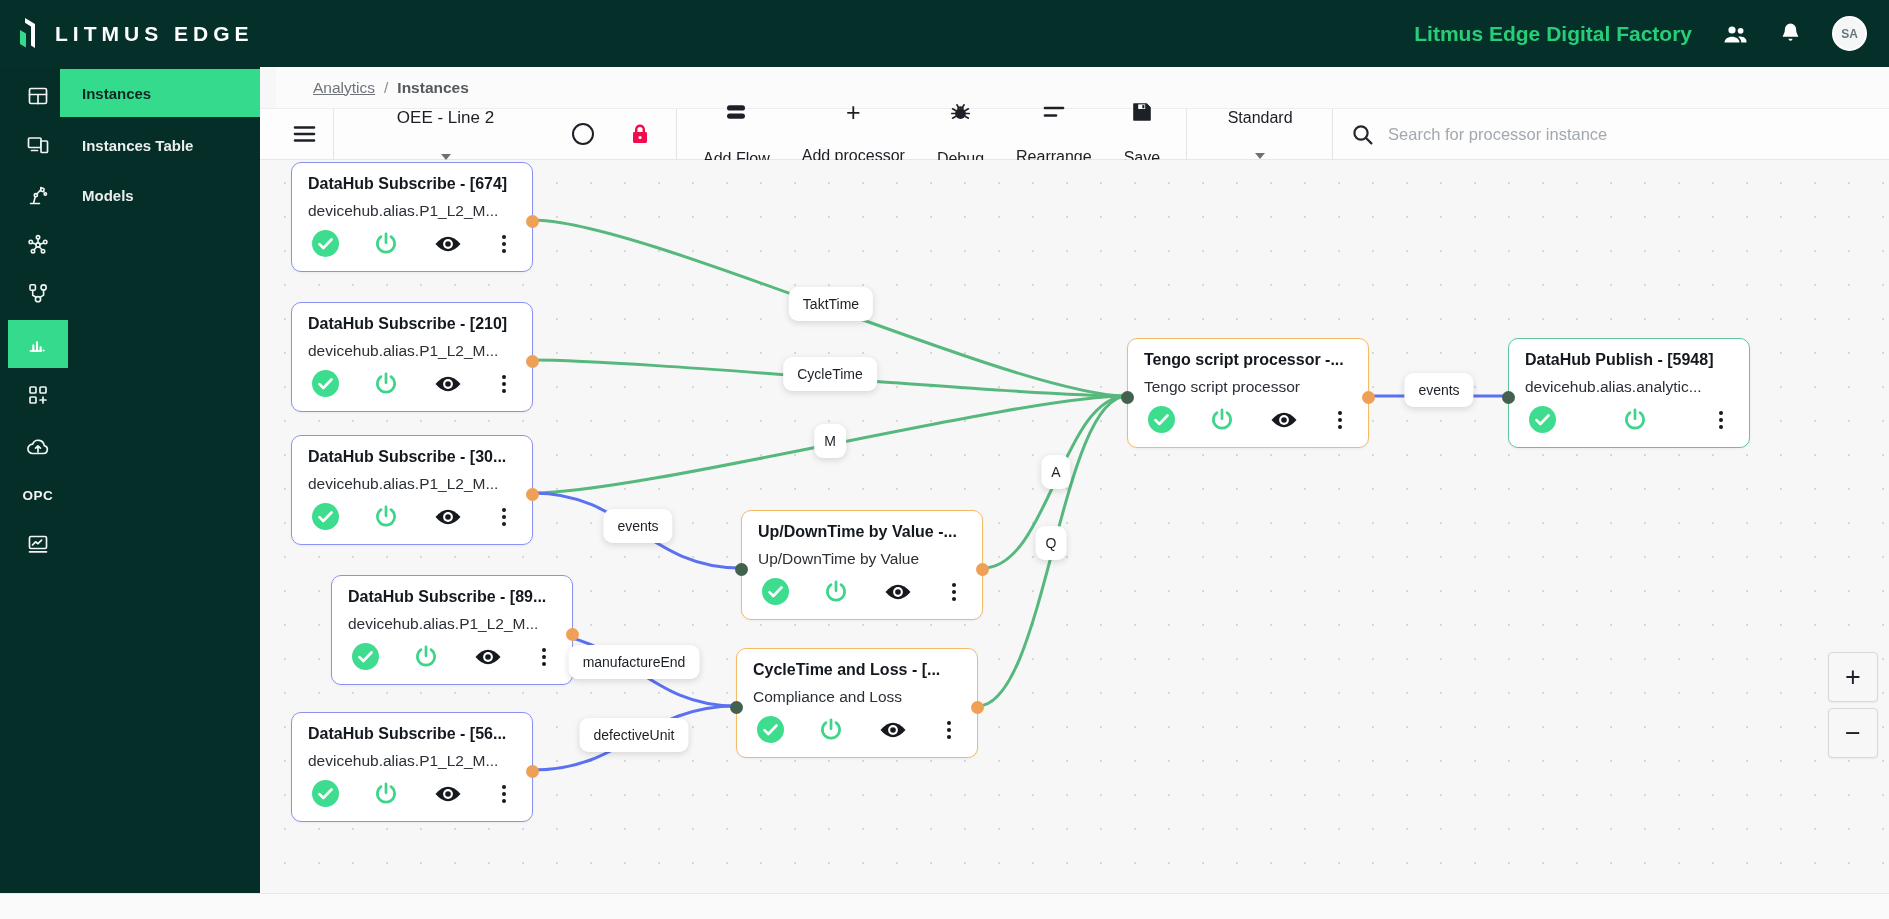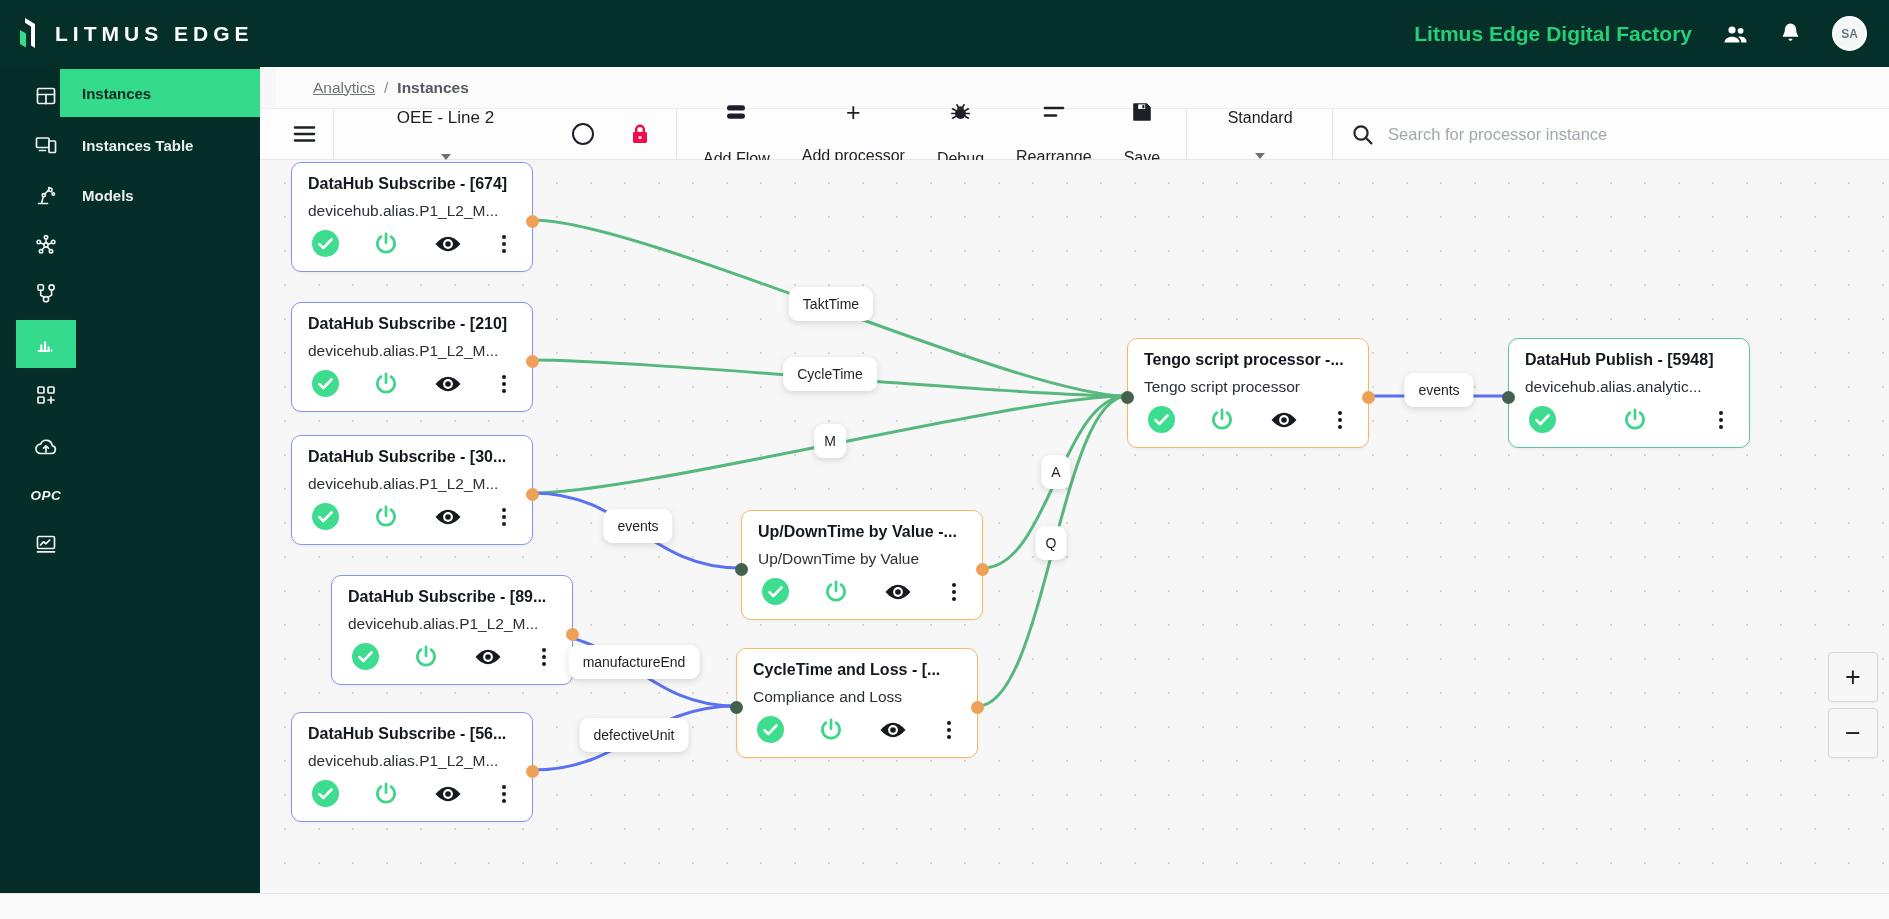--- a/index.html
+++ b/index.html
@@ -12,21 +12,21 @@
           padding:0 22px 0 18px;z-index:40;}
   .logo{display:flex;align-items:center;gap:10px;}
   .logo-text{color:#fff;font-size:21px;font-weight:700;letter-spacing:5px;}
   .topbar-right{display:flex;align-items:center;gap:30px;}
   .tenant{color:#27ce77;font-size:21px;font-weight:700;}
   .avatar{width:31px;height:31px;border-radius:50%;background:#f5f6f6;border:2px solid #ffffff;
           display:flex;align-items:center;justify-content:center;font-size:12px;font-weight:700;color:#6b7680;}
 
   
   .sidebar{position:absolute;left:0;top:67px;width:260px;height:826px;background:#062e28;z-index:30;}
-  .rail{position:absolute;left:16px;top:0;width:60px;height:100%;font-style:italic;}
+  .rail{position:absolute;left:8px;top:0;width:60px;height:100%;}
   .rail-item{position:absolute;left:0;width:60px;height:48px;display:flex;align-items:center;justify-content:center;cursor:pointer;}
   .rail-item.active{background:#35db8d;}
   .rail-opc{color:#f2f5f4;font-size:13.5px;font-weight:700;letter-spacing:.5px;}
   .menu{position:absolute;left:60px;top:0;width:200px;height:100%;}
   .menu-item{position:absolute;left:0;width:200px;height:48px;display:flex;align-items:center;
              padding-left:22px;box-sizing:border-box;color:#e9efec;font-size:15px;font-weight:600;cursor:pointer;}
   .menu-item.active{background:#35db8d;color:#0a2a21;}
 
   
   .breadcrumb{position:absolute;left:276px;top:67px;width:1629px;height:41px;background:#fbfbfb;

